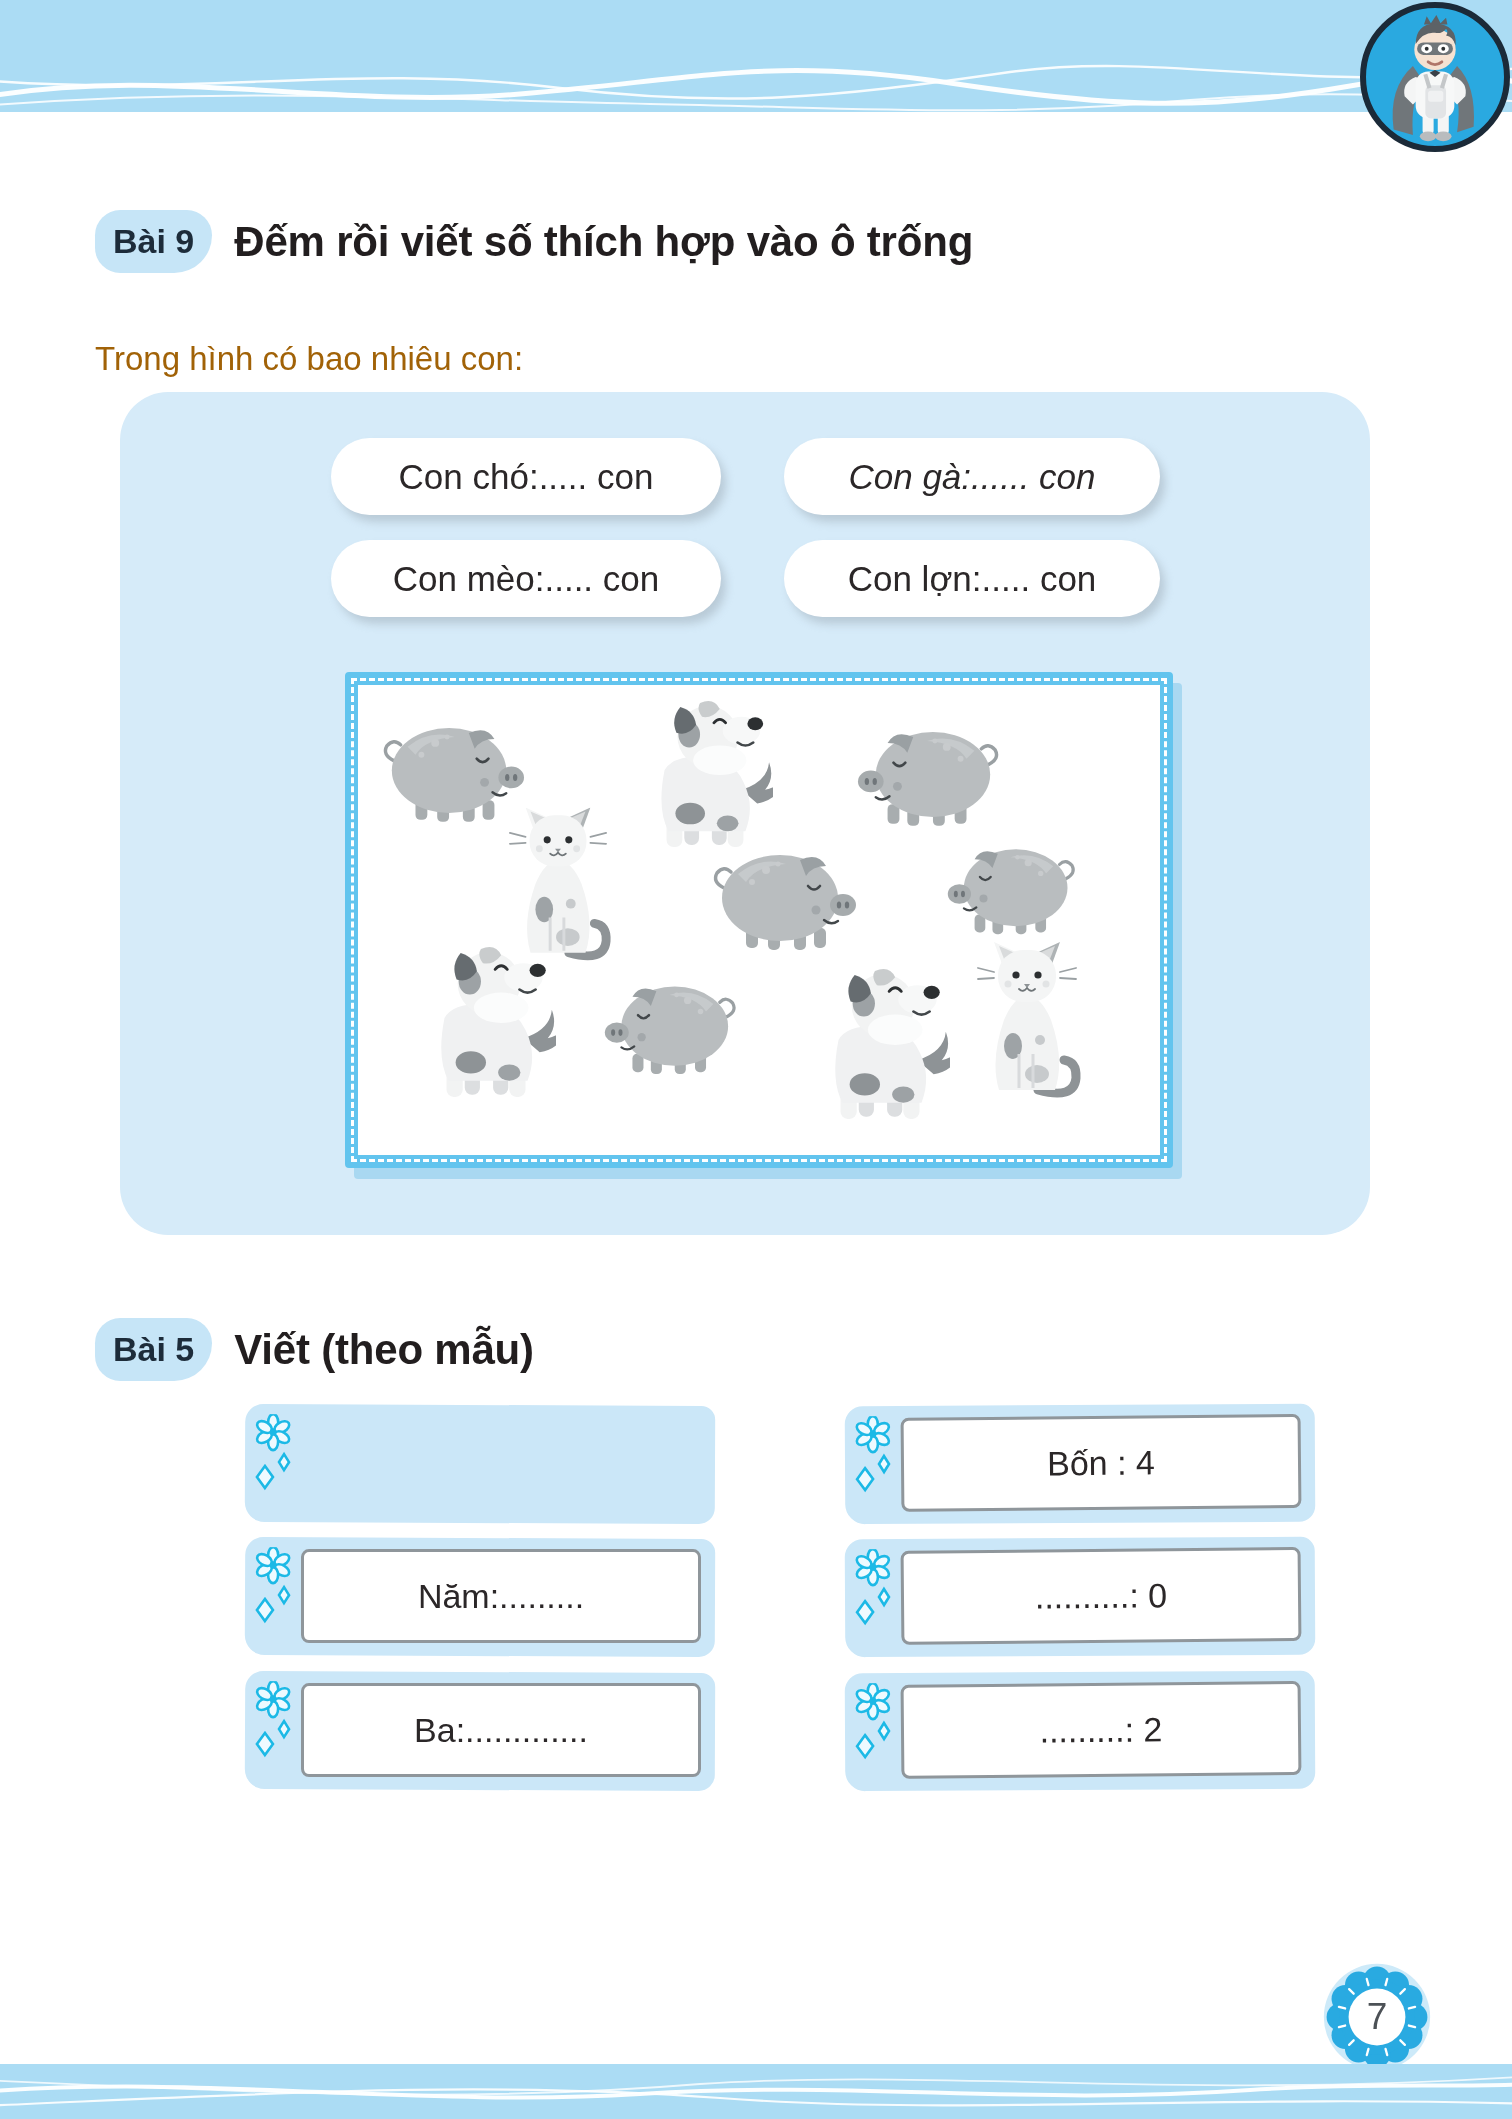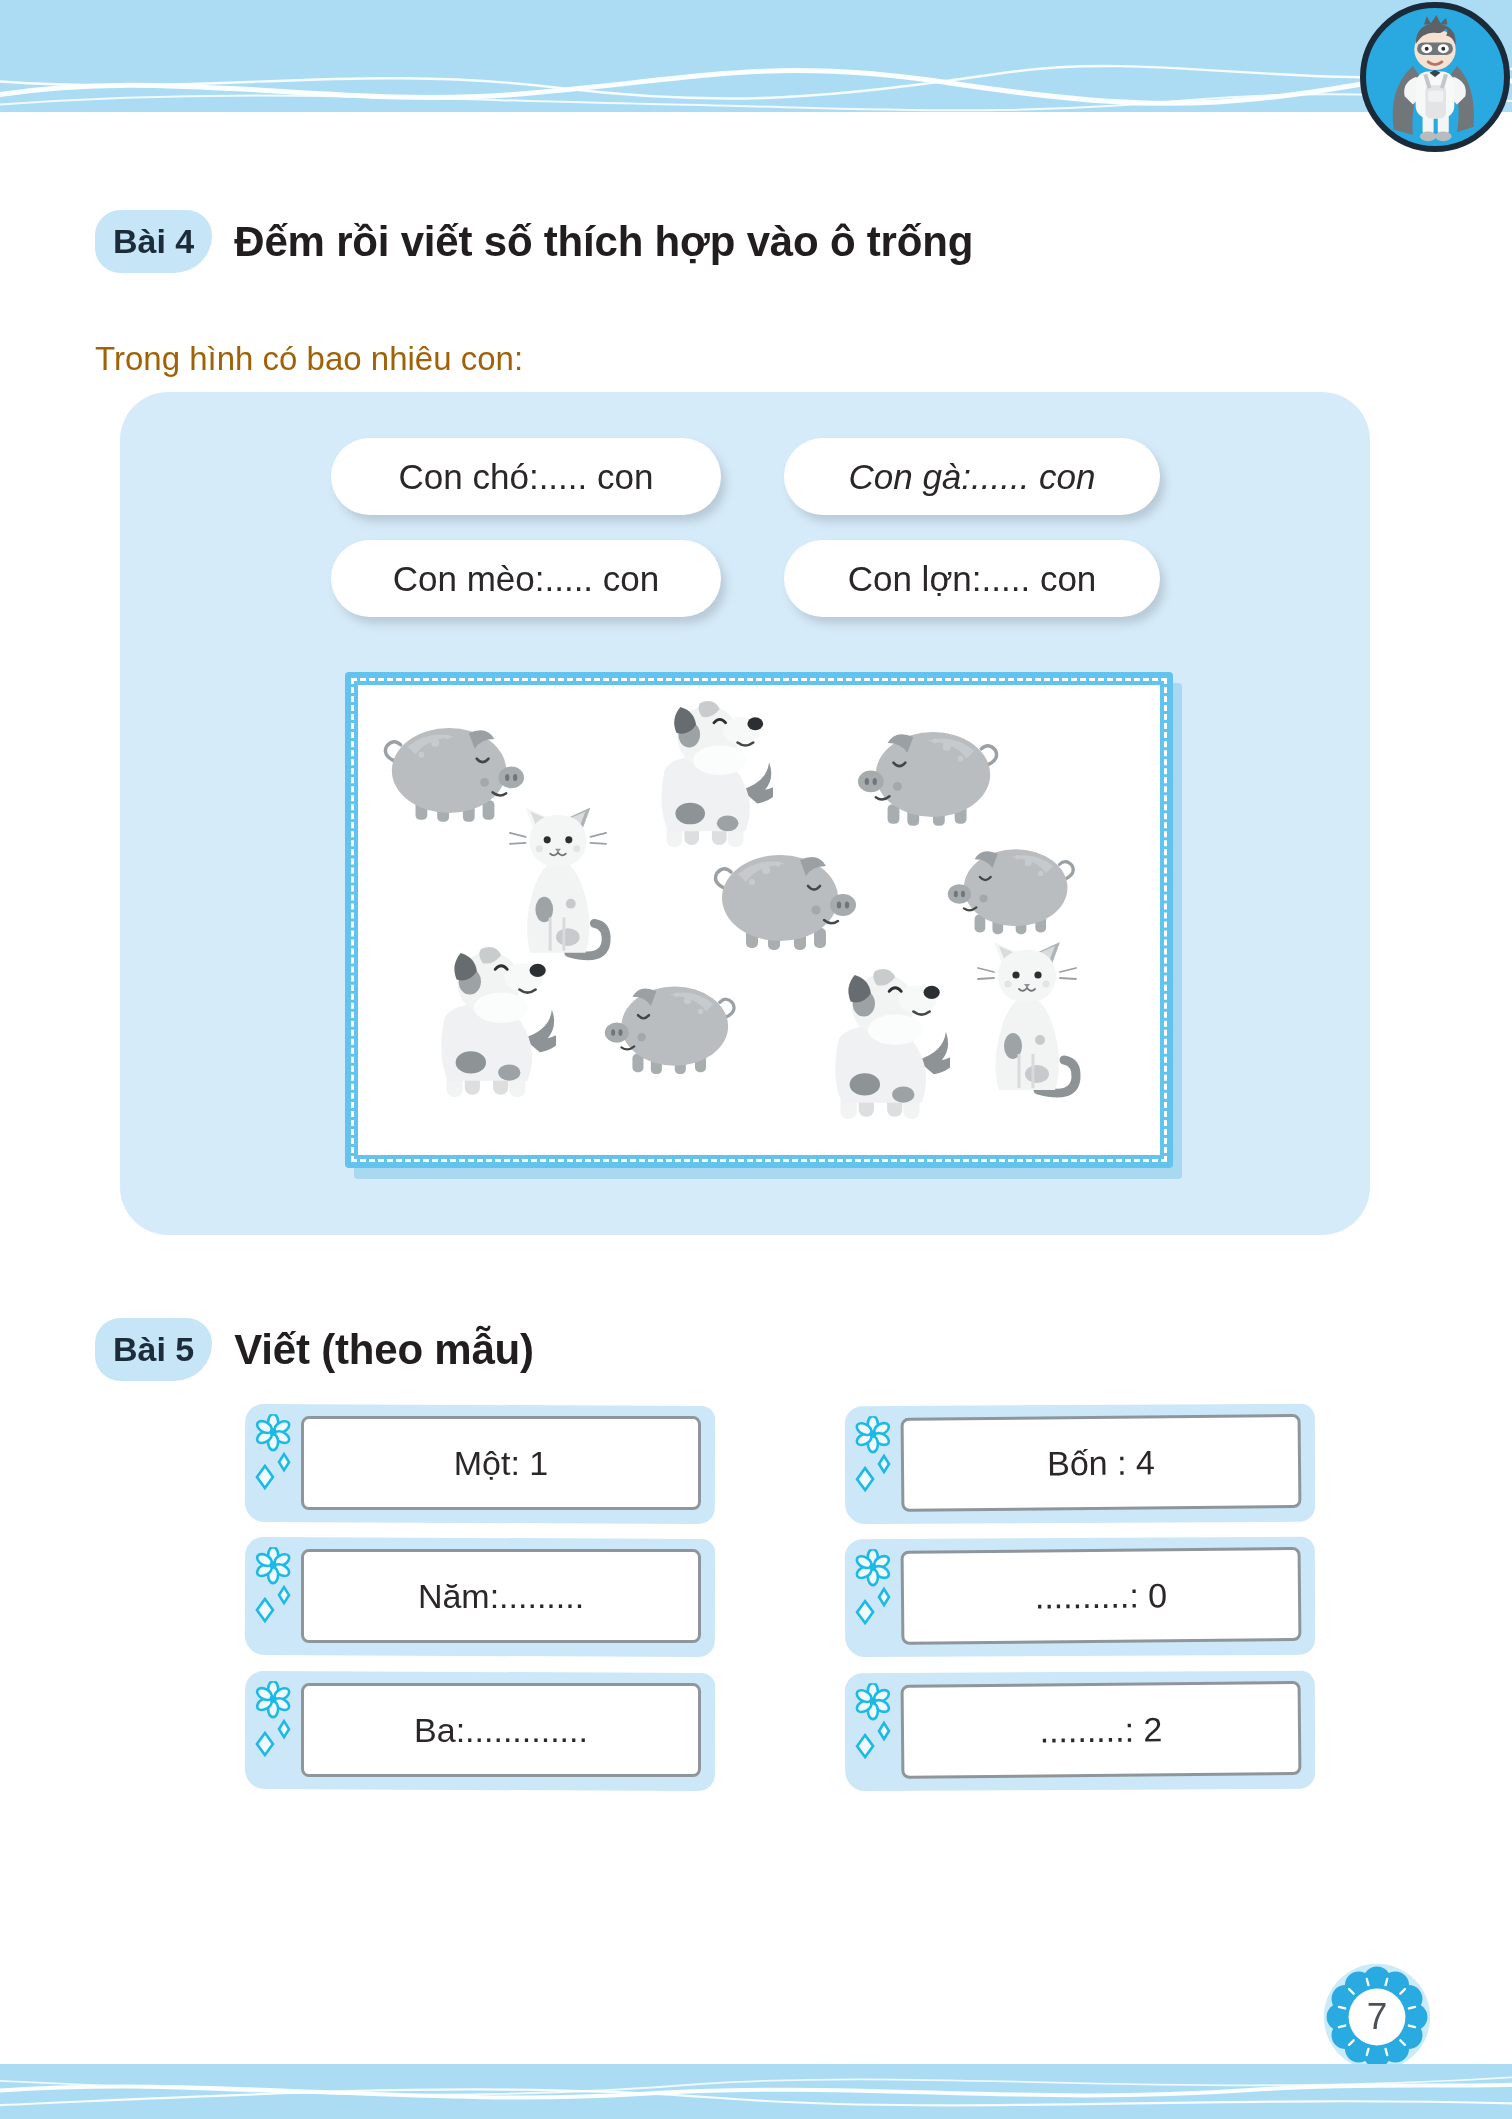--- a/index.html
+++ b/index.html
@@ -181,21 +181,21 @@
     </svg>
   </div>
 
   <div class="hero-badge">
     <svg viewBox="0 0 100 100">
         <use href="#sym-hero"></use>
       </svg>
   </div>
 
   <div class="ex-header ex4-header">
-    <span class="ex-badge">Bài 4</span>
+    <span class="ex-badge">Bài 9</span>
     <span class="ex-title">Đếm rồi viết số thích hợp vào ô trống</span>
   </div>
   <p class="prompt">Trong hình có bao nhiêu con:</p>
 
   <div class="panel">
     <div class="pill pill1">Con chó:..... con</div>
     <div class="pill pill2">Con gà:...... con</div>
     <div class="pill pill3">Con mèo:..... con</div>
     <div class="pill pill4">Con lợn:..... con</div>
 
@@ -237,21 +237,20 @@
 
   <div class="ex-header ex5-header">
     <span class="ex-badge">Bài 5</span>
     <span class="ex-title">Viết (theo mẫu)</span>
   </div>
 
   <div class="wcell" style="left:245px; top:1405px;">
     <svg class="wflower">
         <use href="#sym-flower"></use>
       </svg>
-    <div class="winner">Một: 1</div>
   </div>
   <div class="wcell" style="left:845px; top:1405px;">
     <svg class="wflower">
         <use href="#sym-flower"></use>
       </svg>
     <div class="winner">Bốn : 4</div>
   </div>
   <div class="wcell" style="left:245px; top:1538px;">
     <svg class="wflower">
         <use href="#sym-flower"></use>

